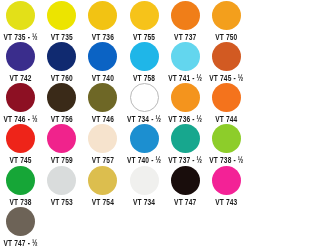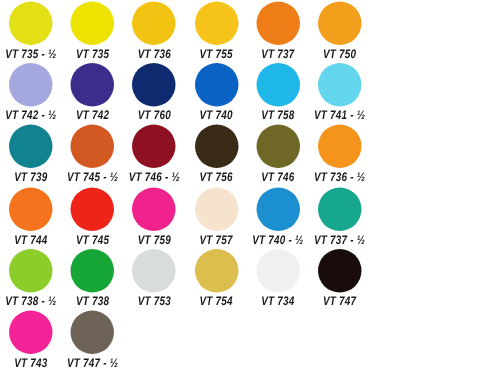--- a/index.html
+++ b/index.html
@@ -18,25 +18,24 @@
     grid-template-columns: repeat(6, 41.16px);
     grid-template-rows: repeat(6, 41.16px);
     width: 247px;
     height: 247px;
     box-sizing: border-box;
   }
   .swatch-cell {
     display: flex;
     flex-direction: column;
     align-items: center;
-    justify-content: flex-end;
+    justify-content: flex-start;
     padding-top: 1px;
     box-sizing: border-box;
     overflow: hidden;
-    font-style: italic;
   }
   .swatch-dot {
     width: 29px;
     height: 29px;
     border-radius: 50%;
     flex: none;
   }
   .swatch-dot.outlined {
     border: 1px solid #b9b9b9;
     width: 27px;
@@ -78,62 +77,58 @@
     </div>
     <div class="swatch-cell">
       <div class="swatch-dot" style="background: rgb(240, 126, 24);"></div>
       <div class="swatch-label" style="color: rgb(26, 26, 26);">VT 737</div>
     </div>
     <div class="swatch-cell">
       <div class="swatch-dot" style="background: rgb(243, 159, 28);"></div>
       <div class="swatch-label" style="color: rgb(26, 26, 26);">VT 750</div>
     </div>
     <div class="swatch-cell">
-      <div class="swatch-dot" style="background: rgb(165, 168, 222);"></div>
-      <div class="swatch-label" style="color: rgb(26, 26, 26);">VT 742 - ½</div>
-    </div>
-    <div class="swatch-cell">
       <div class="swatch-dot" style="background: rgb(58, 45, 140);"></div>
       <div class="swatch-label" style="color: rgb(26, 26, 26);">VT 742</div>
     </div>
     <div class="swatch-cell">
       <div class="swatch-dot" style="background: rgb(16, 42, 112);"></div>
       <div class="swatch-label" style="color: rgb(26, 26, 26);">VT 760</div>
     </div>
     <div class="swatch-cell">
       <div class="swatch-dot" style="background: rgb(11, 99, 196);"></div>
       <div class="swatch-label" style="color: rgb(26, 26, 26);">VT 740</div>
     </div>
     <div class="swatch-cell">
       <div class="swatch-dot" style="background: rgb(31, 182, 232);"></div>
       <div class="swatch-label" style="color: rgb(26, 26, 26);">VT 758</div>
     </div>
     <div class="swatch-cell">
       <div class="swatch-dot" style="background: rgb(99, 214, 238);"></div>
       <div class="swatch-label" style="color: rgb(26, 26, 26);">VT 741 - ½</div>
     </div>
     <div class="swatch-cell">
-      <div class="swatch-dot" style="background: rgb(17, 131, 144);"></div>
-      <div class="swatch-label" style="color: rgb(26, 26, 26);">VT  739</div>
-    </div>
-    <div class="swatch-cell">
       <div class="swatch-dot" style="background: rgb(210, 90, 34);"></div>
       <div class="swatch-label" style="color: rgb(26, 26, 26);">VT 745 - ½</div>
     </div>
     <div class="swatch-cell">
       <div class="swatch-dot" style="background: rgb(141, 16, 35);"></div>
       <div class="swatch-label" style="color: rgb(26, 26, 26);">VT 746 - ½</div>
     </div>
     <div class="swatch-cell">
       <div class="swatch-dot" style="background: rgb(58, 42, 24);"></div>
       <div class="swatch-label" style="color: rgb(26, 26, 26);">VT 756</div>
     </div>
     <div class="swatch-cell">
       <div class="swatch-dot" style="background: rgb(110, 103, 38);"></div>
       <div class="swatch-label" style="color: rgb(26, 26, 26);">VT 746</div>
+    </div>
+    <div class="swatch-cell">
+      <div class="swatch-dot outlined" style="background: rgb(255, 255, 255);"></div>
+      <div class="swatch-label" style="color: rgb(26, 26, 26);">VT 734 - ½</div>
     </div>
     <div class="swatch-cell">
       <div class="swatch-dot" style="background: rgb(244, 148, 29);"></div>
       <div class="swatch-label" style="color: rgb(26, 26, 26);">VT 736 - ½</div>
     </div>
     <div class="swatch-cell">
       <div class="swatch-dot" style="background: rgb(244, 115, 28);"></div>
       <div class="swatch-label" style="color: rgb(26, 26, 26);">VT 744</div>
     </div>
     <div class="swatch-cell">

